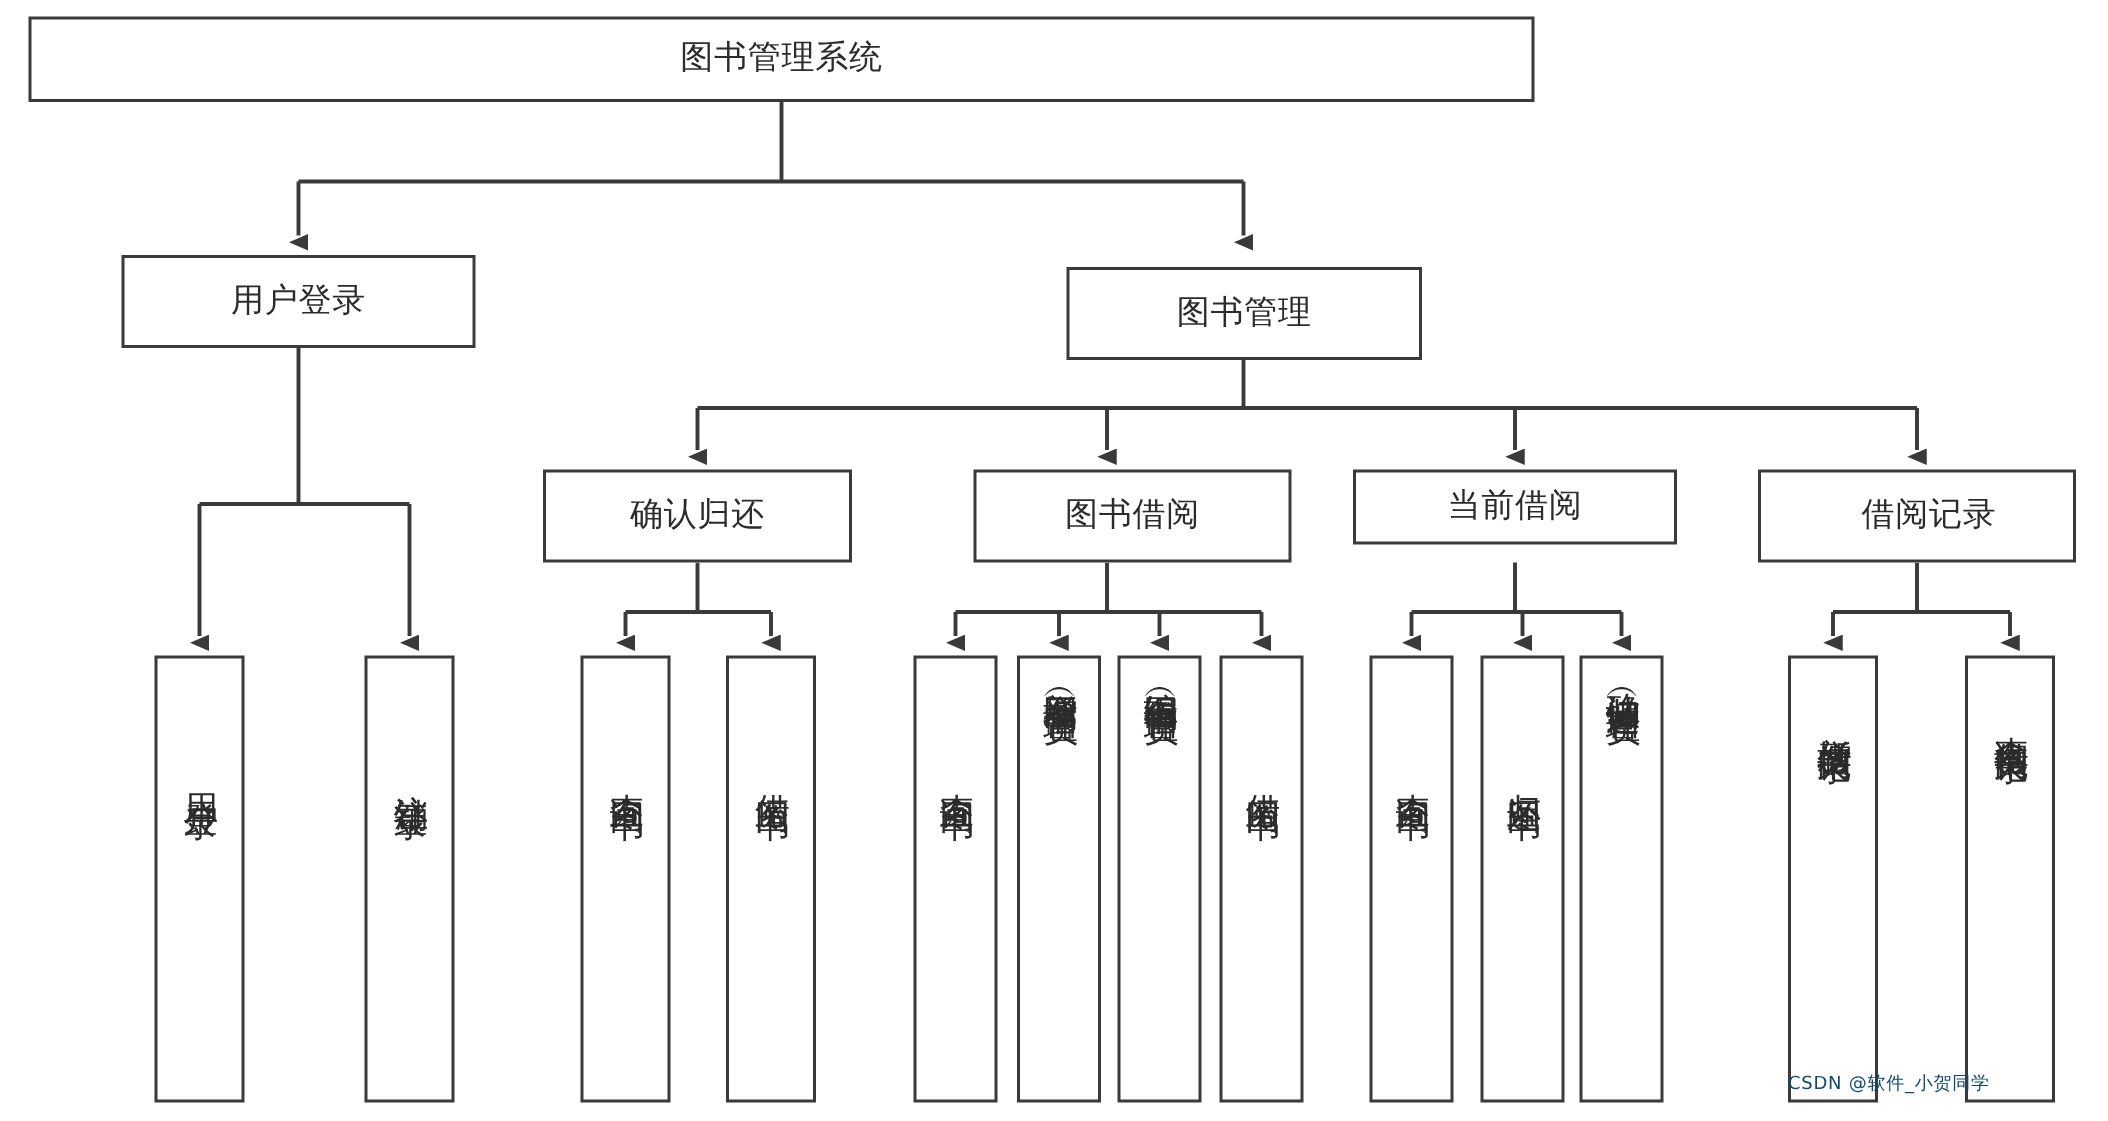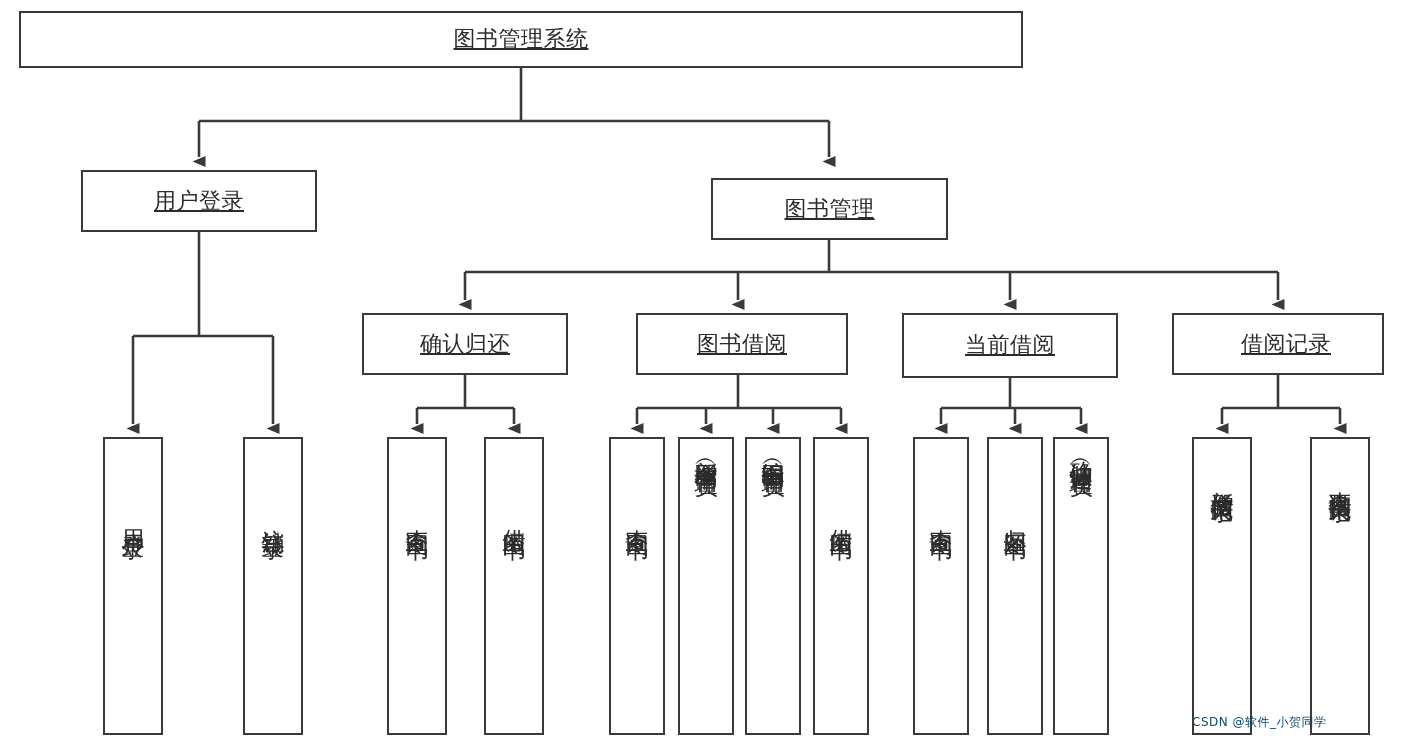--- a/index.html
+++ b/index.html
@@ -36,21 +36,20 @@
   }
   .node .label {
     display: block;
     text-align: center;
     line-height: 1.12;
   }
   .node.horiz .label {
     font-size: 22px;
     letter-spacing: 0.5px;
     white-space: nowrap;
-    text-decoration: underline;
   }
   .node.vert {
     align-items: flex-start;
     justify-content: center;
     padding-top: 6px;
   }
   .node.vert .label {
     writing-mode: vertical-rl;
     text-orientation: upright;
     font-size: 23px;
@@ -144,24 +143,24 @@
   <div class="node horiz" style="left:81px; top:170px; width:236px; height:62px;">
     <span class="label">用户登录</span>
   </div>
   <div class="node horiz" style="left:711px; top:178px; width:237px; height:62px;">
     <span class="label">图书管理</span>
   </div>
 
   <div class="node horiz" style="left:362px; top:313px; width:206px; height:62px;">
     <span class="label">确认归还</span>
   </div>
-  <div class="node horiz" style="left:636px; top:313px; width:212px; height:62px;">
+  <div class="node horiz" style="left:649px; top:313px; width:212px; height:62px;">
     <span class="label">图书借阅</span>
   </div>
-  <div class="node horiz" style="left:902px; top:313px; width:216px; height:65px;">
+  <div class="node horiz" style="left:902px; top:313px; width:216px; height:50px;">
     <span class="label">当前借阅</span>
   </div>
   <div class="node horiz" style="left:1172px; top:313px; width:212px; height:62px;padding-left:16px;">
     <span class="label">借阅记录</span>
   </div>
 
   <div class="node vert" style="left:103px; top:437px; width:60px; height:298px; padding-top:72px;">
     <span class="label">用户登录</span>
   </div>
   <div class="node vert" style="left:243px; top:437px; width:60px; height:298px; padding-top:72px;">

